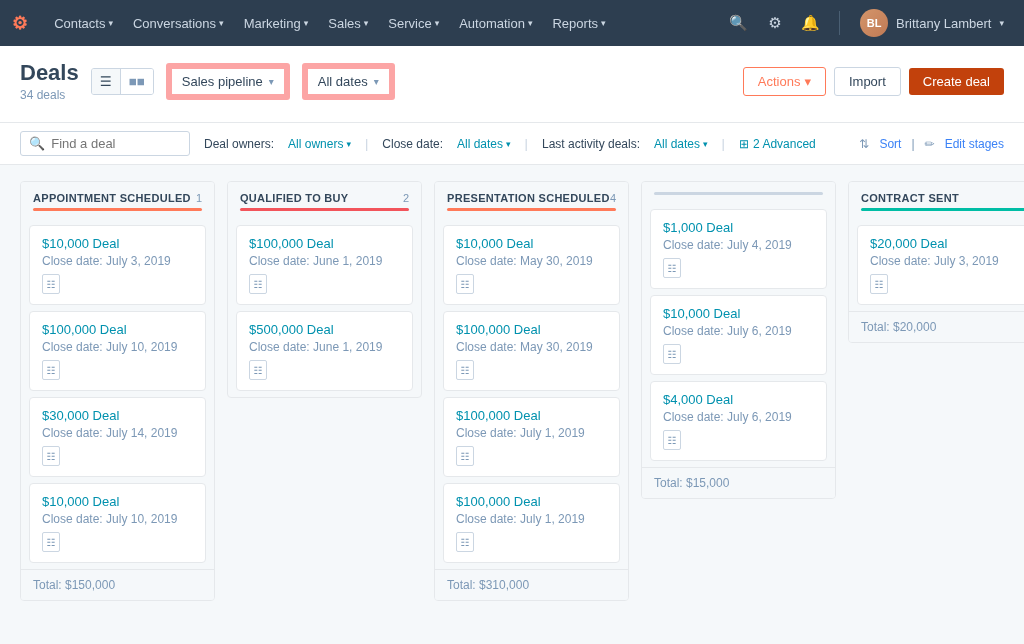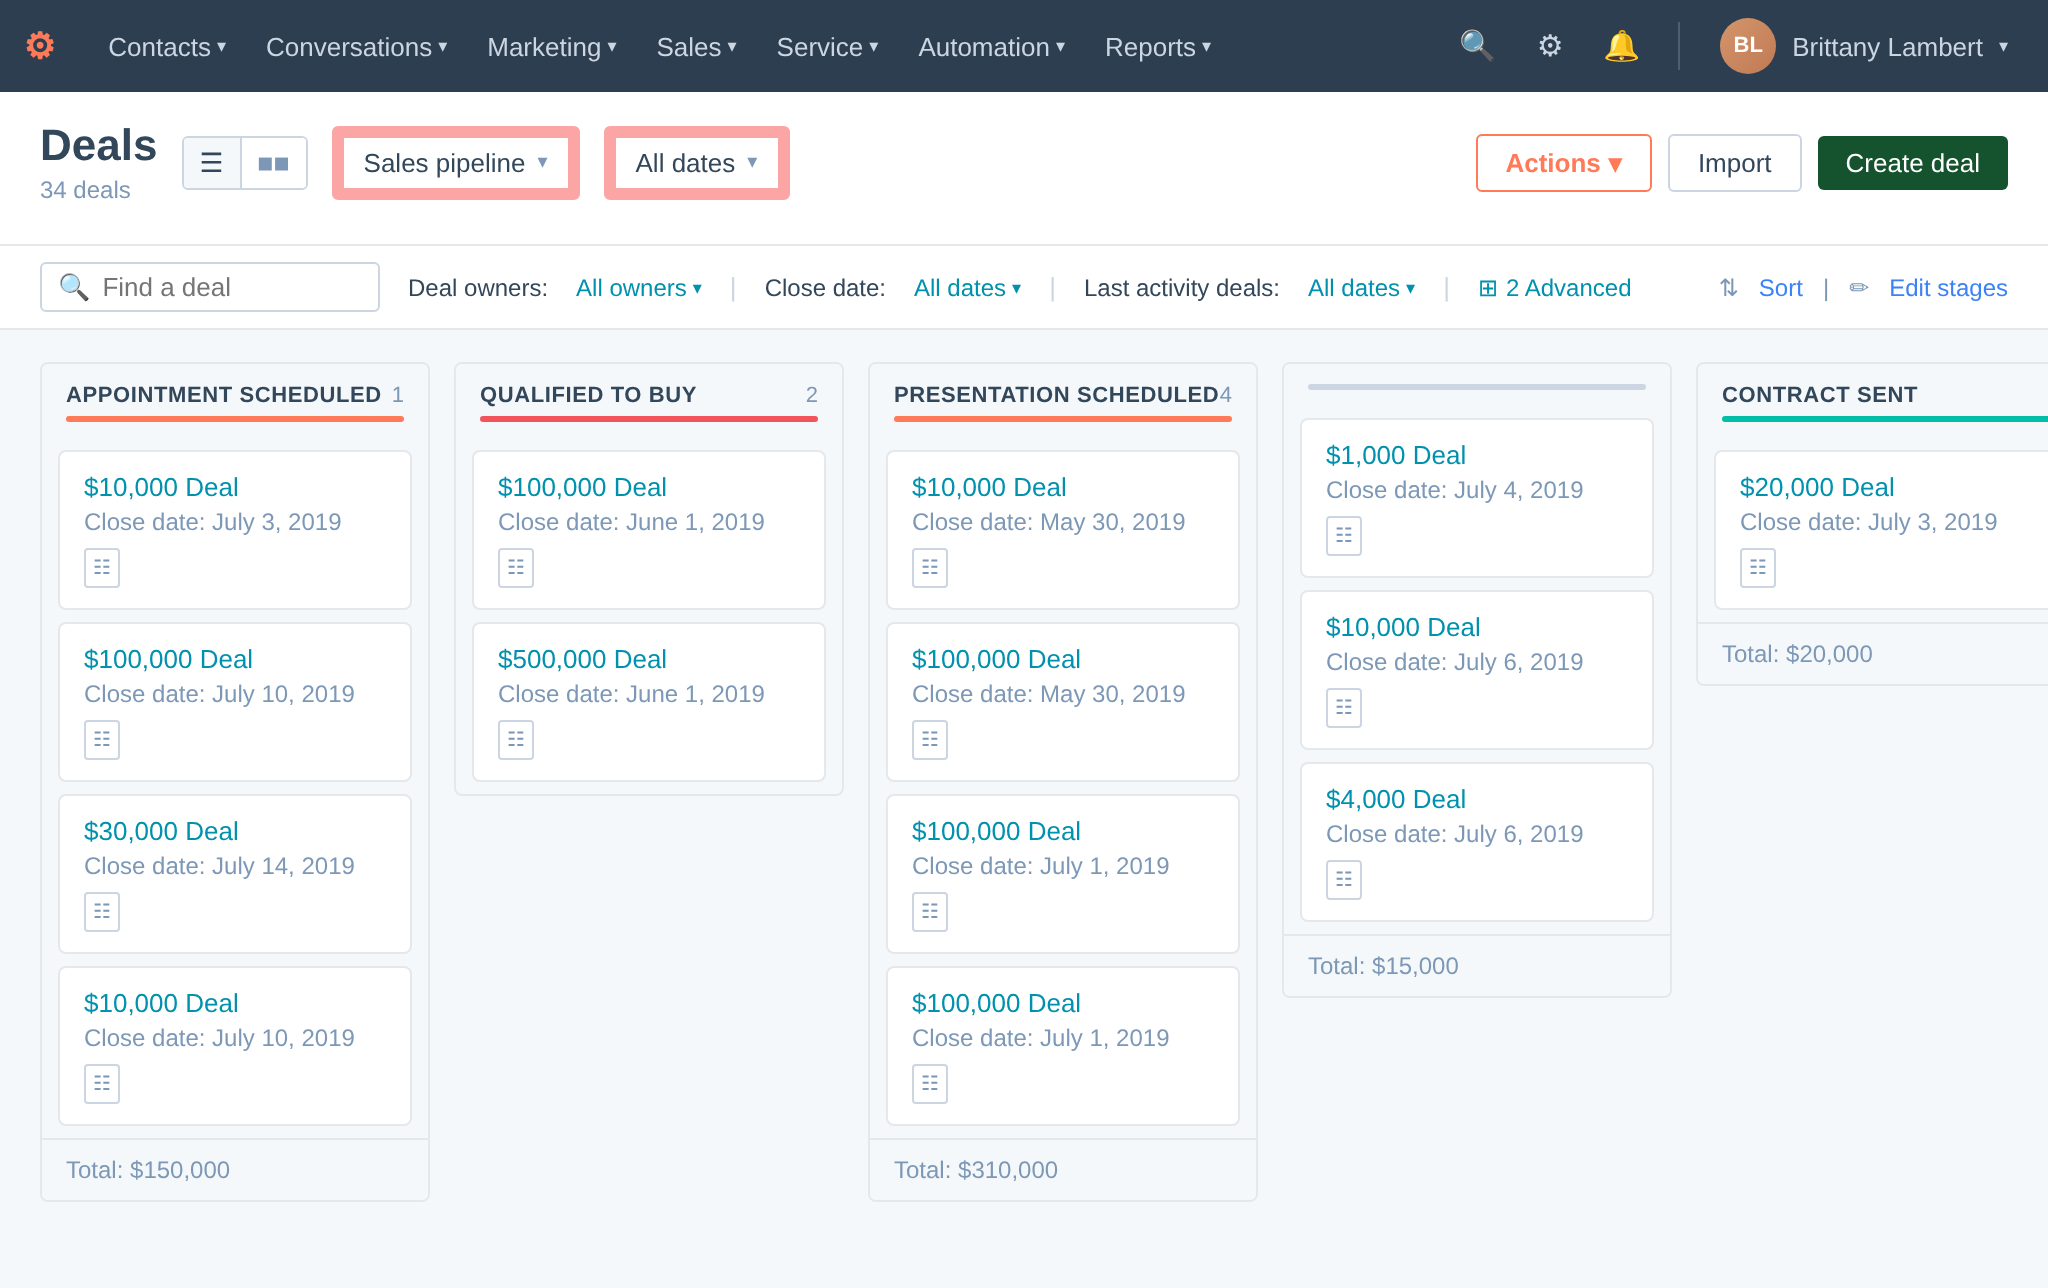--- a/index.html
+++ b/index.html
@@ -65,28 +65,28 @@
     .pipeline-dropdown, .deals-dropdown {
       display: flex; align-items: center; gap: 6px;
       border: 6px solid #fca5a5; border-radius: 3px;
       padding: 5px 10px; background: #fff; cursor: pointer; color: #33475b; font-size: 13px;
     }
     .dropdown-arrow { color: #7c98b6; font-size: 10px; }
     .header-actions { margin-left: auto; display: flex; gap: 8px; align-items: center; }
     .btn-outline {
       border: 1px solid #ff7a59; color: #ff7a59; background: #fff;
       padding: 6px 14px; border-radius: 3px; cursor: pointer; font-size: 13px;
-      display: flex; align-items: flex-end; gap: 4px; font-weight: bold;
+      display: flex; align-items: flex-end; gap: 4px;
     }
     .btn-import {
       border: 1px solid #cbd6e2; color: #33475b; background: #fff;
       padding: 6px 14px; border-radius: 3px; cursor: pointer; font-size: 13px;
     }
     .btn-create {
-      background: #14532d; color: #fff; border: none;
+      background: #c2410c; color: #fff; border: none;
       padding: 6px 14px; border-radius: 3px; cursor: pointer; font-size: 13px; font-weight: 500;
     }
 
     
     .filter-bar {
       background: #fff;
       padding: 8px 20px;
       border-bottom: 1px solid #e5e8eb;
       display: flex; align-items: center; gap: 14px;
     }

